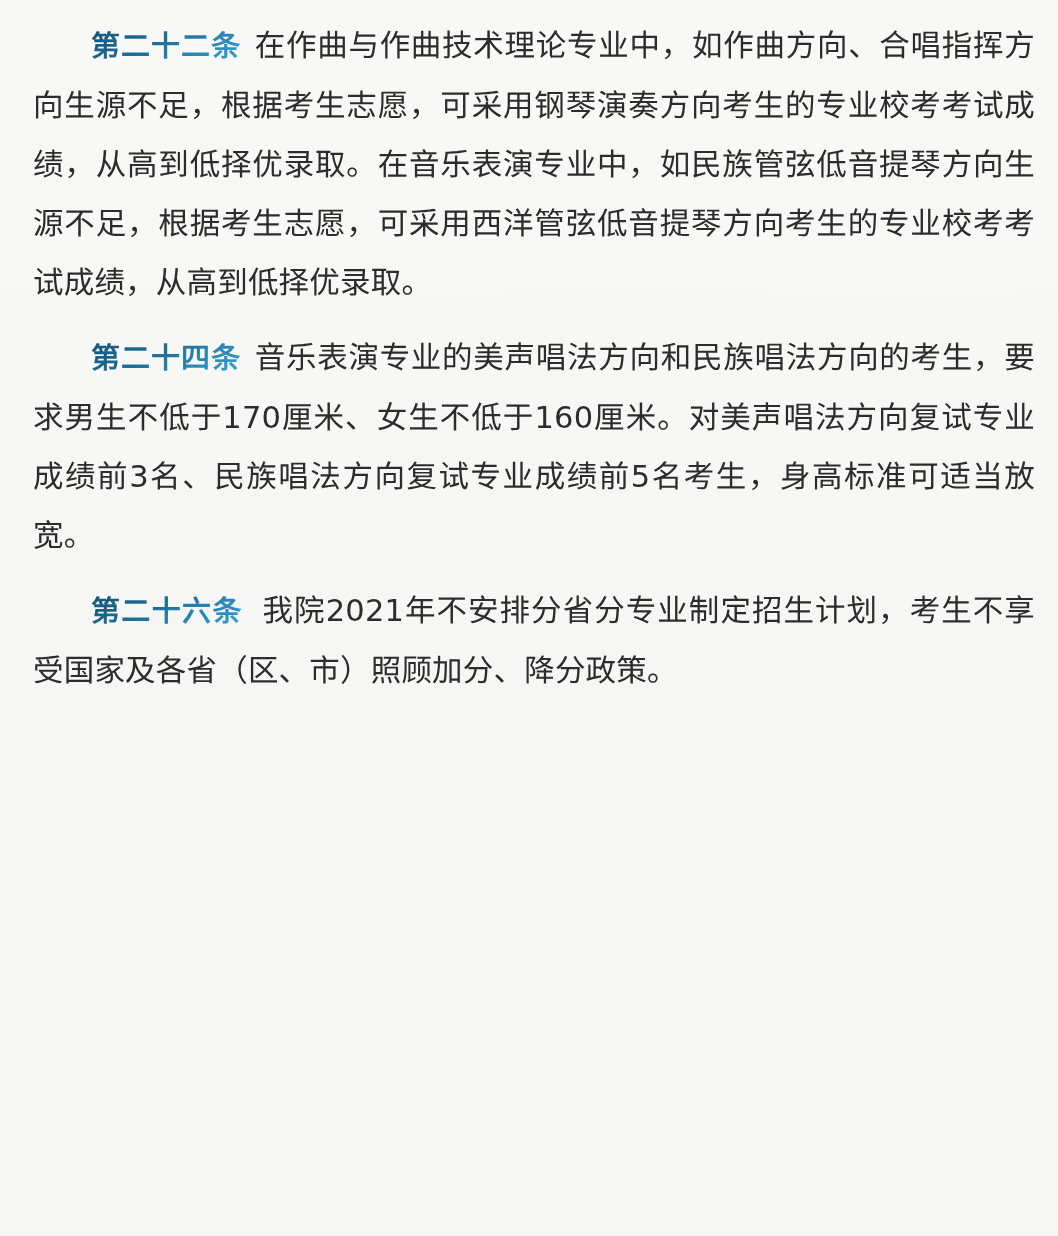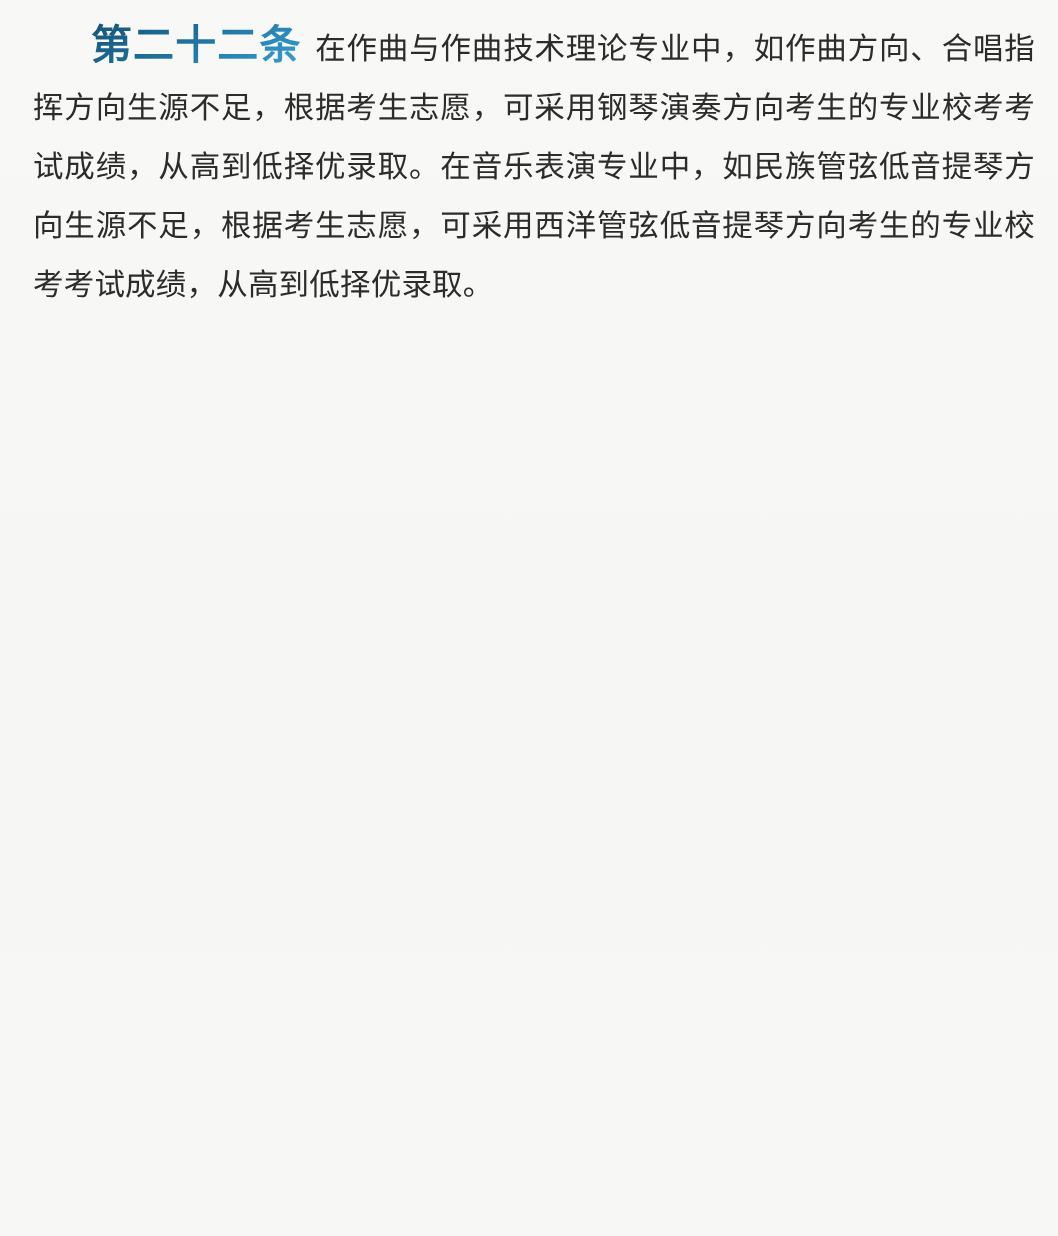--- a/index.html
+++ b/index.html
@@ -40,21 +40,21 @@
     font-weight: 400;
     -webkit-font-smoothing: antialiased;
   }
 
   .article:last-child {
     margin-bottom: 0;
   }
 
   .article-label {
     font-weight: 700;
-    font-size: 41px;
+    font-size: 29px;
     letter-spacing: 0.5px;
     background: linear-gradient(150deg, #15567a 0%, #1d6c95 38%, #2e8ec0 78%, #3f9fd0 100%);
     -webkit-background-clip: text;
     background-clip: text;
     color: transparent;
     -webkit-text-fill-color: transparent;
     padding-right: 2px;
   }
 
   .label-gap {
@@ -73,17 +73,23 @@
 <body>
 
 <div class="page">
   <div class="doc-body">
 
     <p class="article">
       <span class="article-label">第二十二条</span><span class="label-gap"></span><span class="article-text">在作曲与作曲技术理论专业中，如作曲方向、合唱指挥方向生源不足，根据考生志愿，可采用钢琴演奏方向考生的专业校考考试成绩，从高到低择优录取。在音乐表演专业中，如民族管弦低音提琴方向生源不足，根据考生志愿，可采用西洋管弦低音提琴方向考生的专业校考考试成绩，从高到低择优录取。</span>
     </p>
 
 
+    <p class="article">
+      <span class="article-label">第二十四条</span><span class="label-gap"></span><span class="article-text">音乐表演专业的美声唱法方向和民族唱法方向的考生，要求男生不低于170厘米、女生不低于160厘米。对美声唱法方向复试专业成绩前3名、民族唱法方向复试专业成绩前5名考生，身高标准可适当放宽。</span>
+    </p>
 
 
+    <p class="article">
+      <span class="article-label">第二十六条</span><span class="label-gap wide"></span><span class="article-text">我院2021年不安排分省分专业制定招生计划，考生不享受国家及各省（区、市）照顾加分、降分政策。</span>
+    </p>
 
   </div>
 </div>
 
 </body></html>

